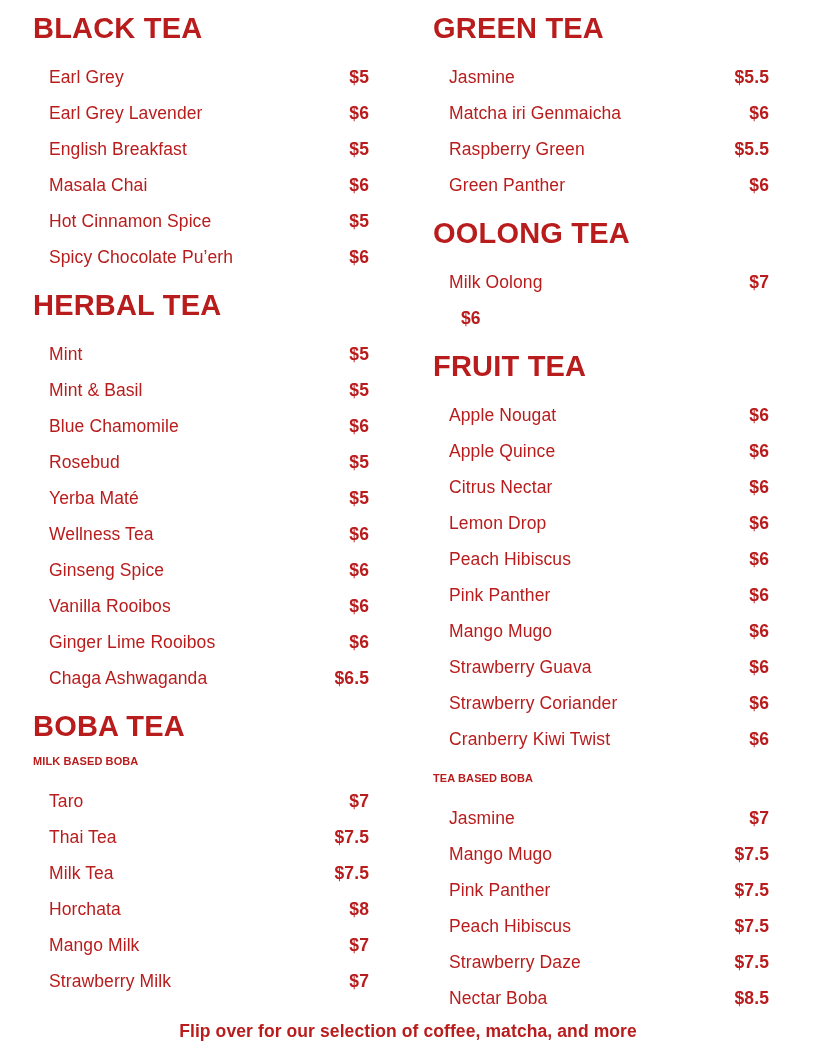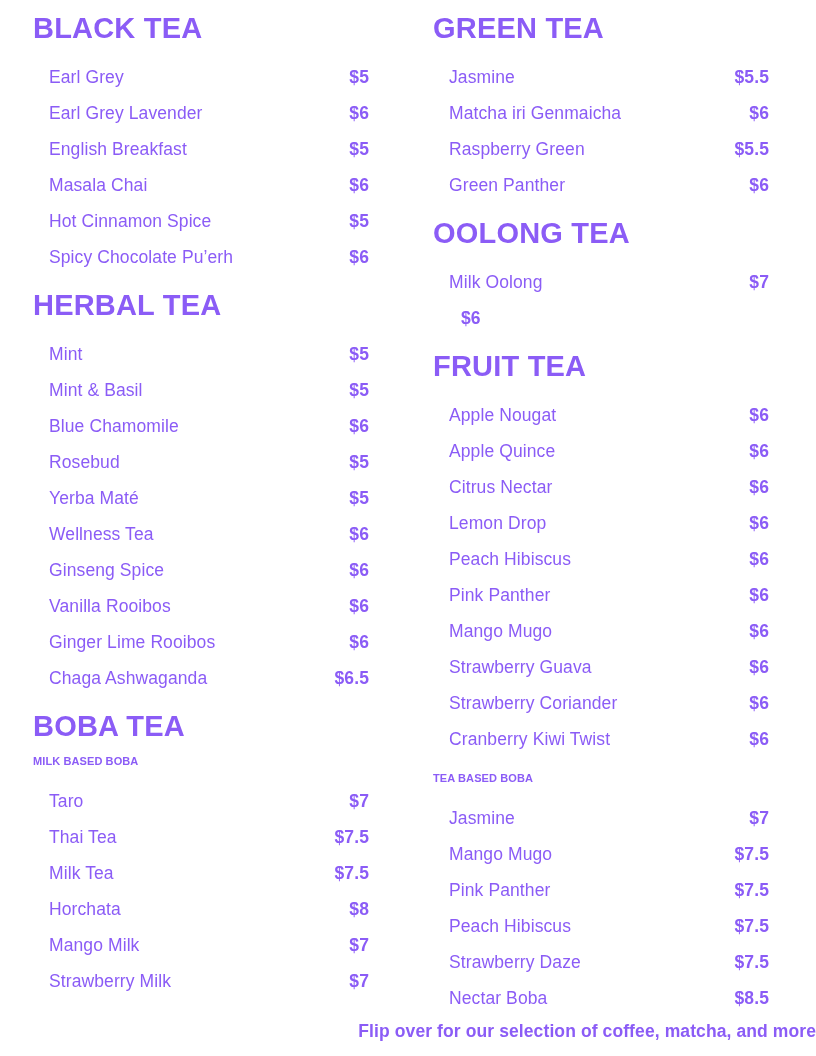--- a/index.html
+++ b/index.html
@@ -5,21 +5,21 @@
   html, body {
     margin: 0;
     padding: 0;
     background: #ffffff;
   }
   .page {
     position: relative;
     width: 816px;
     height: 1056px;
     background: #ffffff;
-    color: #8b5cf6;
+    color: #b91c1c;
     font-family: "Liberation Sans", sans-serif;
     box-sizing: border-box;
     overflow: hidden;
   }
   .columns {
     display: flex;
     flex-direction: row;
     padding: 14px 31px 0 33px;
     box-sizing: border-box;
     gap: 48px;
@@ -74,21 +74,21 @@
     letter-spacing: 0.1px;
     white-space: nowrap;
     text-align: right;
     padding-left: 12px;
   }
   .footer {
     position: absolute;
     left: 0;
     right: 0;
     bottom: 14px;
-    text-align: right;
+    text-align: center;
     font-size: 17.5px;
     font-weight: 700;
     letter-spacing: 0.1px;
   }
 </style>
 </head>
 <body>
 
 <div class="page">
   <div class="columns">

